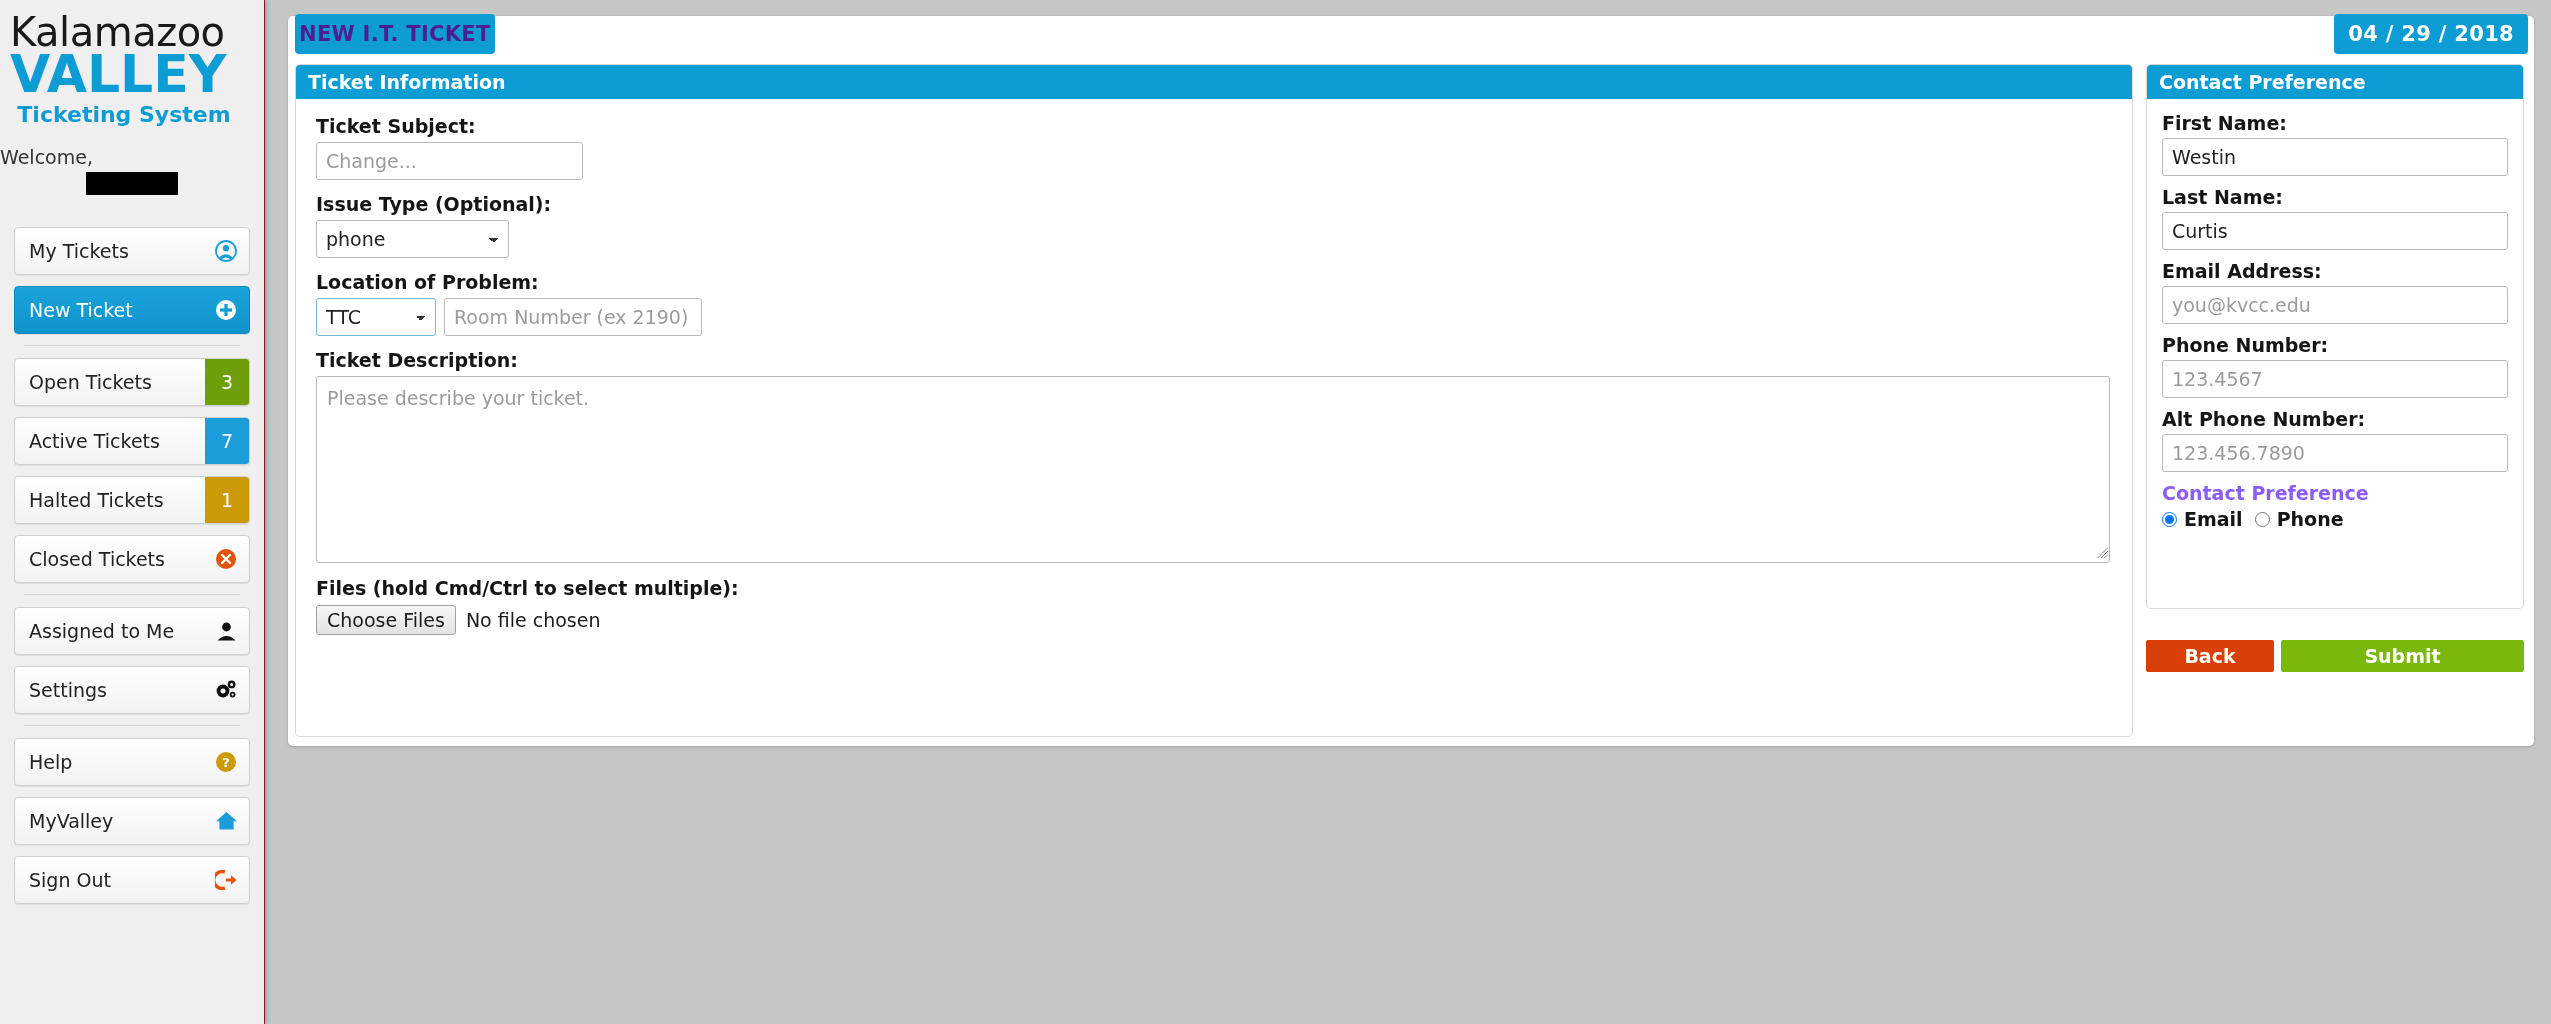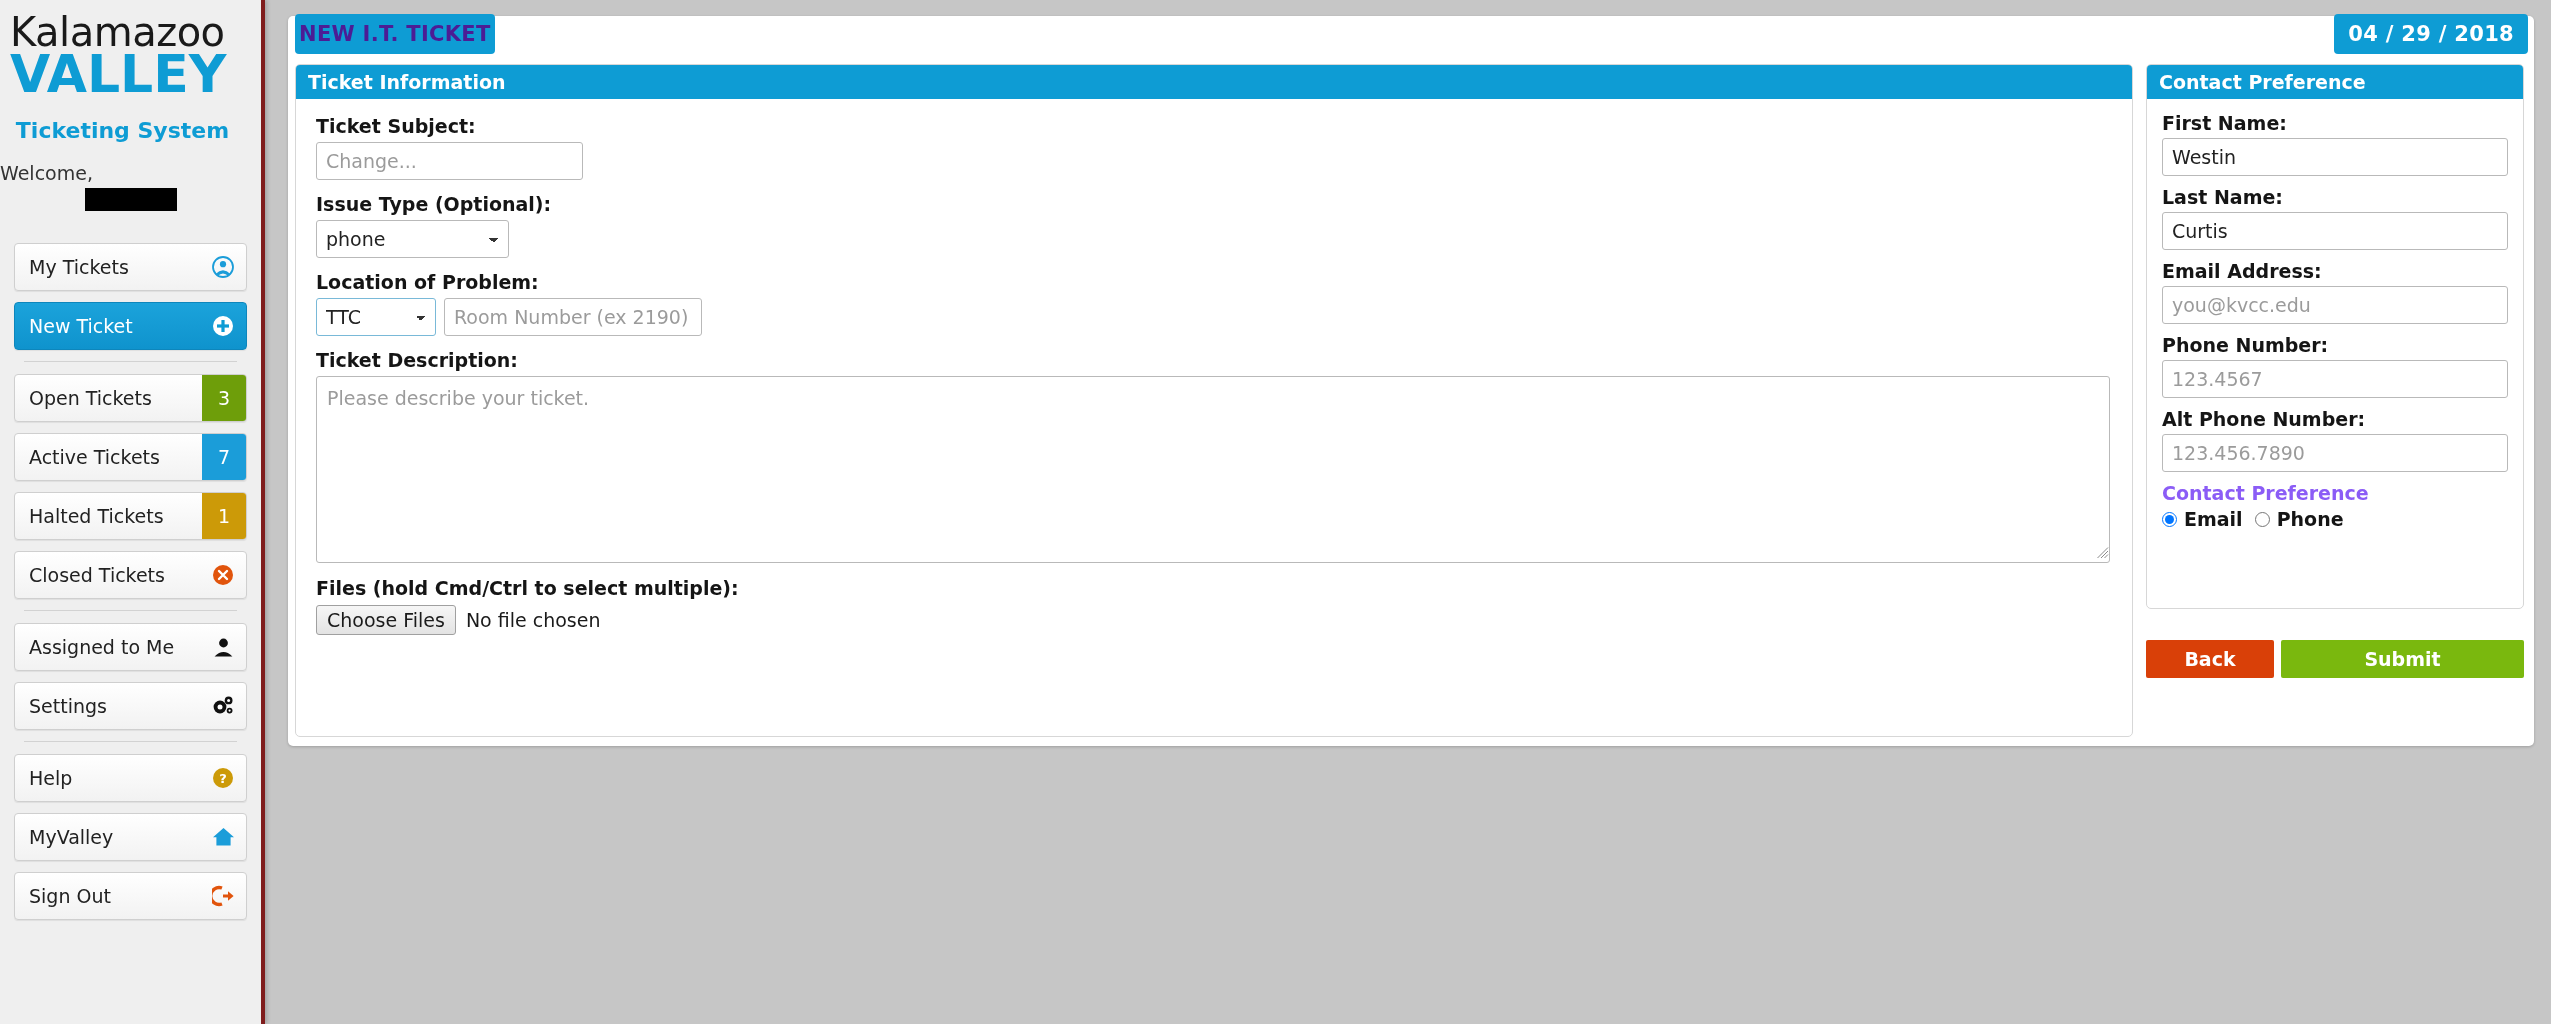--- a/index.html
+++ b/index.html
@@ -12,21 +12,21 @@
     font-family: "DejaVu Sans", "Liberation Sans", sans-serif;
   }
 
   
   #sidebar {
     position: absolute;
     left: 0; top: 0;
     width: 265px;
     height: 1024px;
     background: #efefef;
-    border-right: 4px solid #7f1d1d;
+    border-right: 1px solid #7f1d1d;
     box-shadow: 2px 0 4px rgba(0,0,0,.18);
     z-index: 5;
   }
 
   #brand { padding: 12px 10px 0 10px; text-align: left; }
   #brand-kalamazoo {
     font-size: 40px;
     line-height: 40px;
     color: #1a1a1a;
     font-weight: 400;
@@ -39,21 +39,21 @@
     color: #0e9cd4;
     font-weight: 800;
     letter-spacing: 0px;
     margin-top: -4px;
   }
   #brand-sub {
     font-size: 22px;
     line-height: 26px;
     color: #0e9cd4;
     font-weight: 700;
-    margin-top: 18px;
+    margin-top: 2px;
     text-align: center;
     padding-right: 16px;
   }
 
   #welcome-wrap { text-align: left; margin-top: 18px; }
   #welcome-text { font-size: 19px; color: #333; }
   #welcome-redacted {
     display: block;
     width: 92px; height: 23px;
     background: #000;
@@ -292,21 +292,21 @@
   .radio-opt input { margin: 0 7px 0 0; width: 15px; height: 15px; cursor: pointer; }
   .radio-opt span { font-size: 19px; color: #151515; font-weight: 600; }
 
   #action-row {
     position: absolute;
     left: 1858px; top: 624px;
     width: 378px;
     display: flex;
   }
   .act-btn {
-    height: 38px;
+    height: 32px;
     border: none;
     border-radius: 2px;
     color: #fff;
     font-family: "DejaVu Sans", "Liberation Sans", sans-serif;
     font-size: 19px;
     font-weight: 600;
     cursor: pointer;
   }
   #back-btn   { width: 128px; background: #d94008; margin-right: 7px; }
   #submit-btn { flex: 1; background: #7ab80e; }

